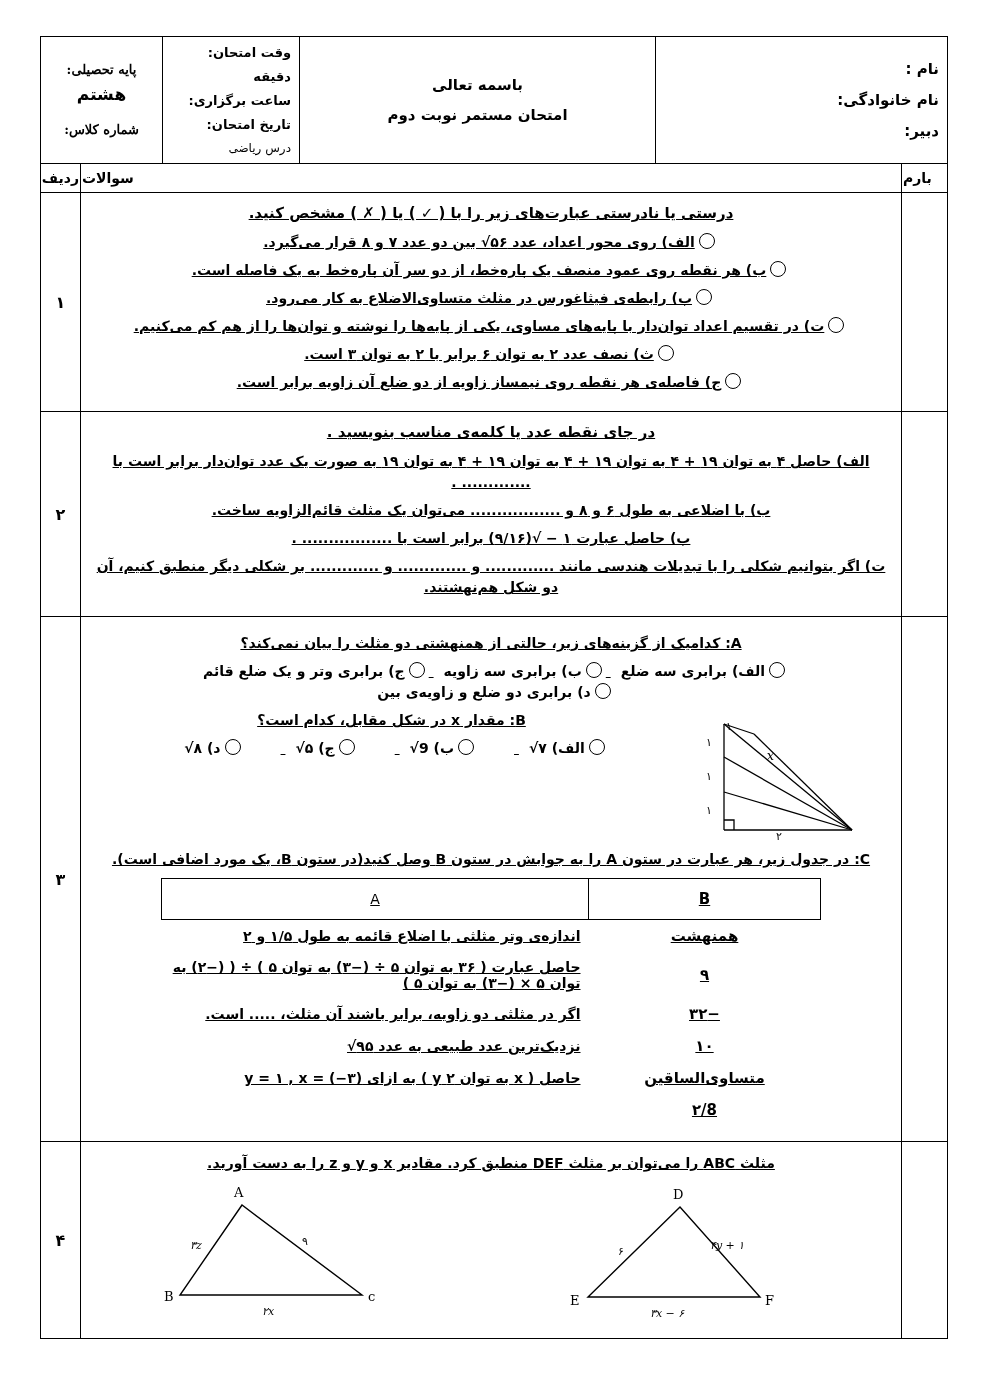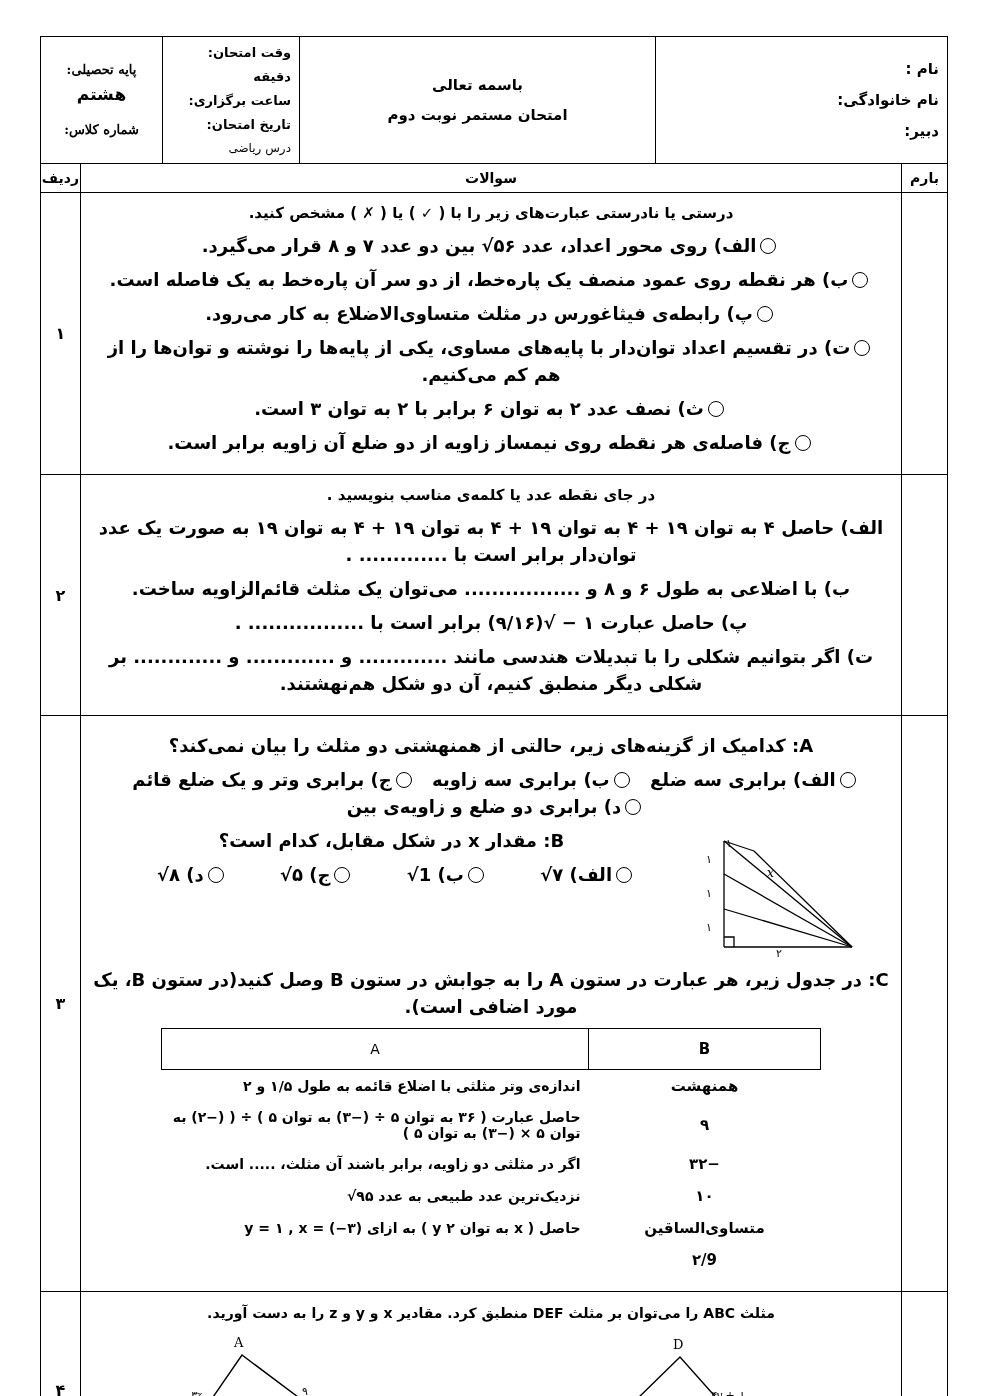--- a/index.html
+++ b/index.html
@@ -23,26 +23,26 @@
   .hdr .c-right .lbl{display:block;}
   .hdr .c-right .val{display:block;font-size:17px;}
   .besmeh{margin-bottom:12px;}
   .subj{font-weight:normal;font-size:12px;}
 
   
   .main{width:100%;table-layout:fixed;margin-top:-1px;}
   .main col.c-barom{width:46px;}
   .main col.c-body{width:auto;}
   .main col.c-radif{width:40px;}
-  .main th{font-weight:bold;font-size:14px;height:26px;text-align:center;}
+  .main th{font-weight:bold;font-size:14px;height:26px;text-align:left;}
   .main td.num,.main td.barom{text-align:center;font-weight:bold;font-size:16px;}
-  .main td.body{padding:9px 12px 11px 12px;text-align:right;}
+  .main td.body{padding:9px 12px 11px 12px;text-align:right;text-decoration:underline;}
 
   .q-title{font-weight:bold;font-size:15px;text-align:center;margin:2px 0 10px 0;}
-  .q-line{font-weight:bold;font-size:18px;margin:7px 0;line-height:1.5;text-align:center;}
+  .q-line{font-weight:bold;font-size:14px;margin:7px 0;line-height:1.5;text-align:center;}
   .q-line.right{text-align:center;}
   .circle{display:inline-block;width:14px;height:14px;border:1.4px solid #000;border-radius:50%;vertical-align:-2px;margin:0 4px;}
 
   .opt{display:inline-block;margin-left:10px;}
   .fig-q3{float:right;width:185px;height:130px;margin:2px 2px 0 12px;}
   .tbl-ab{width:660px;margin:8px auto 4px auto;border-collapse:collapse;}
   .tbl-ab td{border:1px solid #000;padding:7px 8px;font-size:13px;}
   .tbl-ab .hc{text-align:center;font-weight:normal;font-size:14px;height:26px;}
   .tbl-ab .bcol{width:215px;text-align:center;font-weight:bold;font-size:15px;}
   .tbl-ab .acol{text-align:right;font-weight:bold;font-size:14px;}
@@ -169,21 +169,21 @@
             <text class="lbl small" x="10" y="68">۱</text>
             <text class="lbl small" x="10" y="102">۱</text>
             <text class="lbl small" x="80" y="128">۲</text>
             <text class="lbl ital" x="72" y="48">x</text>
           </svg>
         </div>
 
         <div class="q-line right" style="margin-top:2px;">B: مقدار x در شکل مقابل، کدام است؟</div>
         <div class="q-line right" style="padding-right:40px;">
           <span class="opt"><span class="circle"></span><span>الف) ۷√</span></span>
-          <span class="opt" style="margin-right:36px;"><span class="circle"></span><span>ب) 1√</span></span>
+          <span class="opt" style="margin-right:36px;"><span class="circle"></span><span>ب) 9√</span></span>
           <span class="opt" style="margin-right:36px;"><span class="circle"></span><span>ج) ۵√</span></span>
           <span class="opt" style="margin-right:36px;"><span class="circle"></span><span>د) ۸√</span></span>
         </div>
 
         <div style="clear:both;"></div>
 
         <div class="q-line right">C: در جدول زیر، هر عبارت در ستون A را به جوابش در ستون B وصل کنید(در ستون B، یک مورد اضافی است).</div>
 
         <table class="tbl-ab">
           <tbody>
@@ -205,21 +205,21 @@
           </tr>
           <tr class="dataRow">
             <td class="bcol">۱۰</td>
             <td class="acol">نزدیک‌ترین عدد طبیعی به عدد ۹۵√</td>
           </tr>
           <tr class="dataRow">
             <td class="bcol">متساوی‌الساقین</td>
             <td class="acol">حاصل ( x به توان ۲ y ) به ازای y = ۱ , x = (−۳)</td>
           </tr>
           <tr class="dataRow">
-            <td class="bcol">۲/9</td>
+            <td class="bcol">۲/8</td>
             <td class="acol"></td>
           </tr>
         </tbody>
             </table>
 
       </td>
       <td class="num">۳</td>
     </tr>
 
     <tr>

